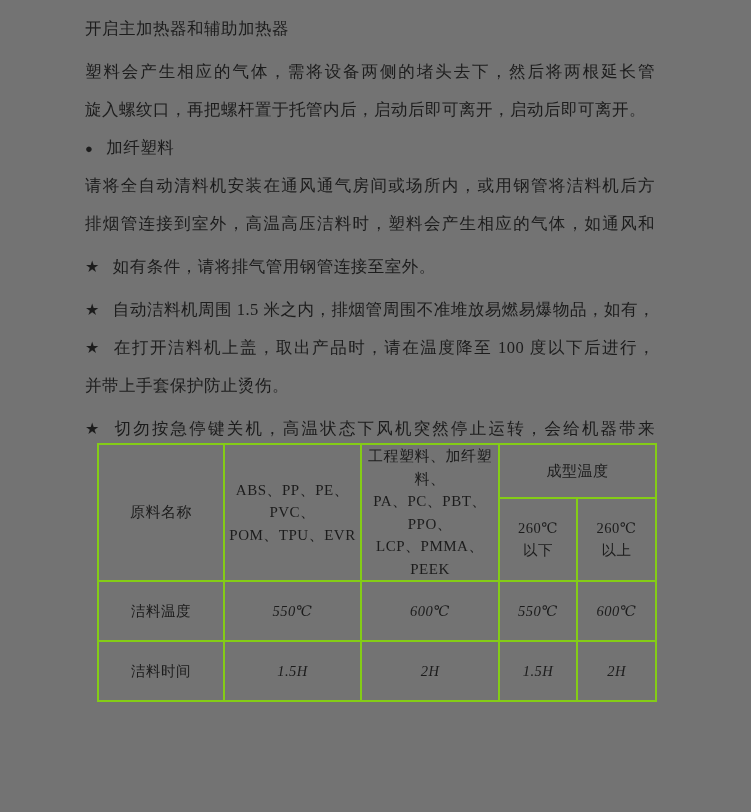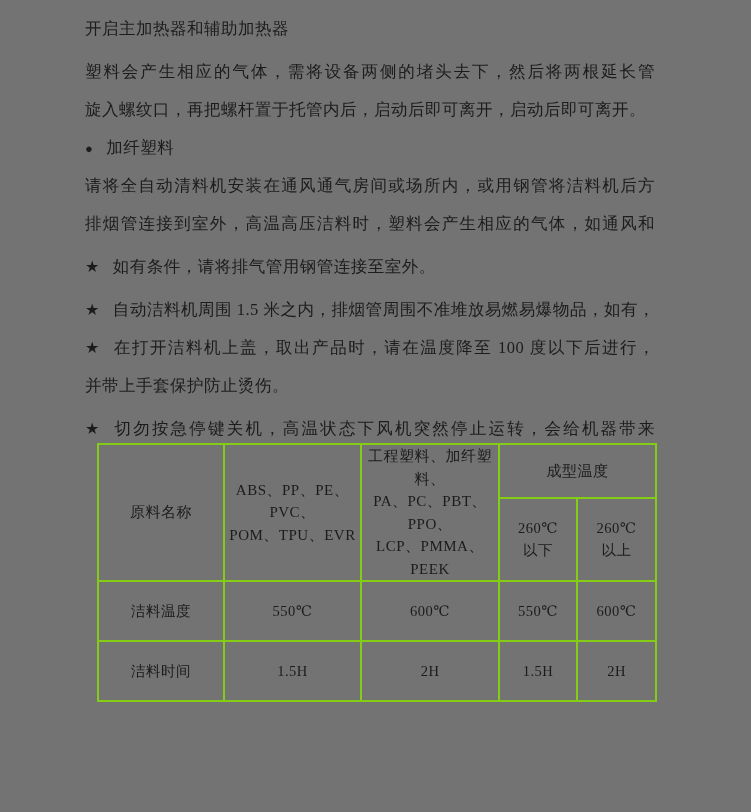--- a/index.html
+++ b/index.html
@@ -60,21 +60,21 @@
     overflow: hidden;
   }
   table.ref .pre {
     white-space: pre-line;
     line-height: 1.5;
   }
   tr.hdr-top { height: 30px; }
   tr.hdr-sub { height: 36px; }
   tr.body-row { height: 60px; }
   td.row-label, tr.hdr-top th { font-size: 15px; }
-  td.value-cell { font-size: 15px; }
+  td.value-cell { font-size: 15px; font-style: italic; }
 </style>
 </head>
 <body>
 
 <div class="page">
   <div class="content">
 
     <div>
         <div class="line"><span>开启主加热器和辅助加热器</span></div>
         <div class="line gap full"><span>塑料会产生相应的气体，需将设备两侧的堵头去下，然后将两根延长管</span></div>

